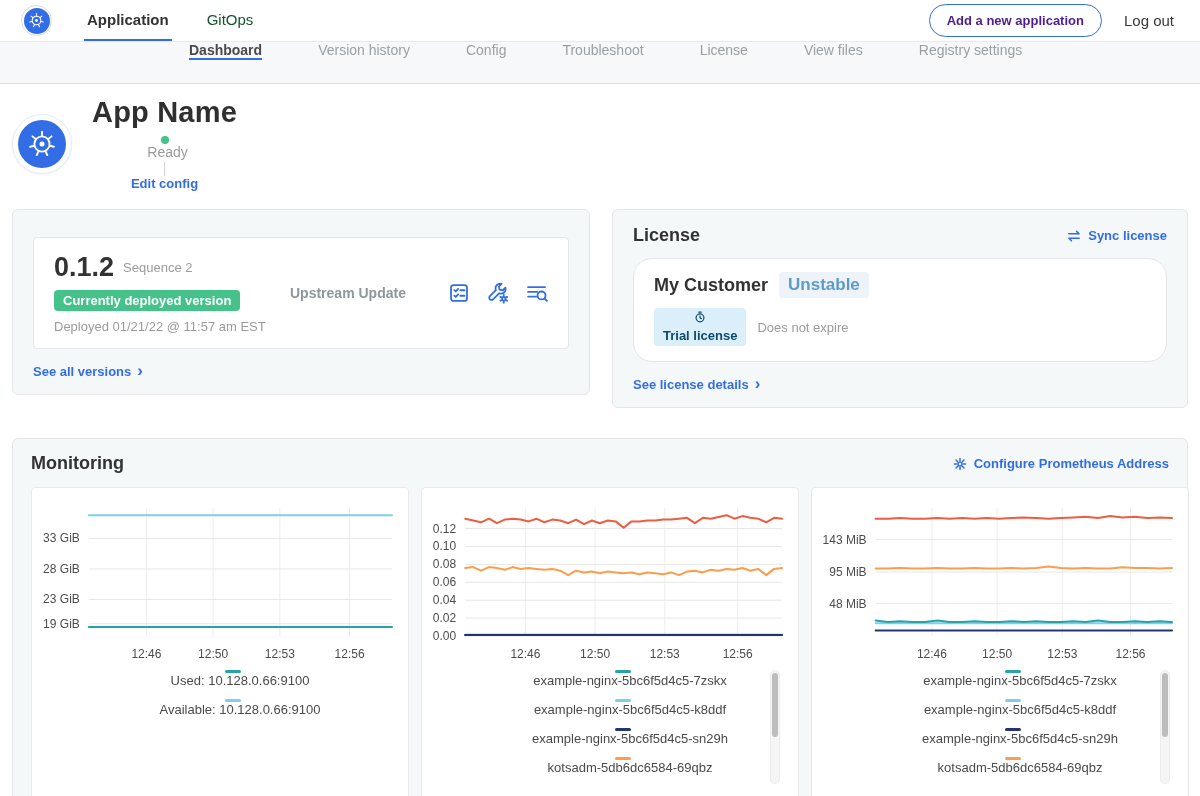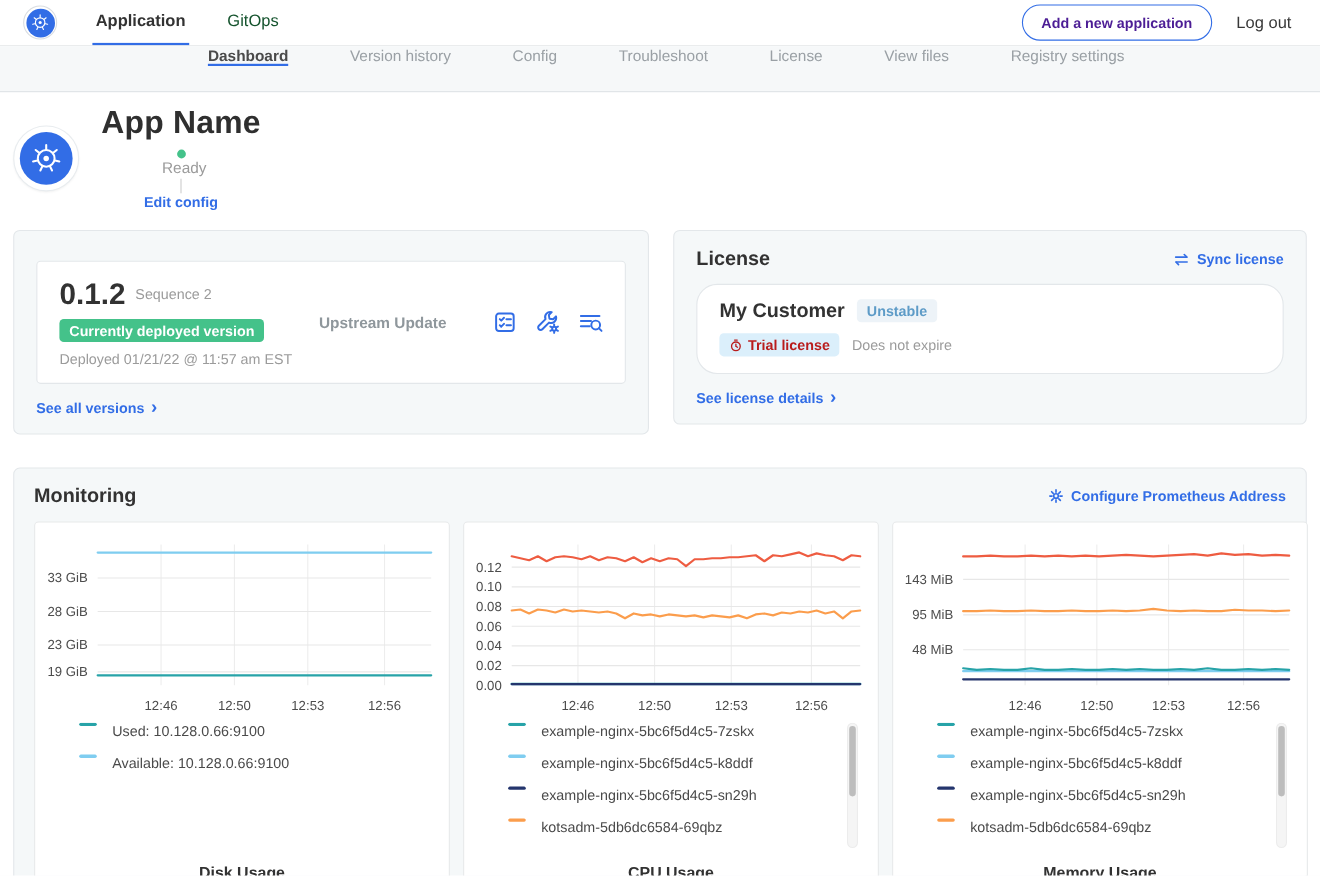--- a/index.html
+++ b/index.html
@@ -61,35 +61,35 @@
   .update-type { flex:1; font-size:14px; color:#8f979c; font-weight:600; padding-left:4px; }
   .version-icons { display:flex; gap:17px; color:#326de6; align-items:center; }
   .version-icons svg { cursor:pointer; }
   .panel-footer { margin-top:13px; }
 
   
   .license-panel { flex:1; }
   .license-box { padding:13px 20px 15px 20px;border-radius:19px; }
   .customer-row { display:flex; align-items:center; }
   .customer-name { font-size:18px; font-weight:700; color:#323232; }
-  .channel-badge { margin-left:11px; background:#edf3f8; color:#5d9bc7; font-size:13px; font-weight:600;
+  .channel-badge { margin-left:11px; background:#edf3f8; color:#5d9bc7; font-size:17px; font-weight:600;
     padding:3px 9px; border-radius:4px; }
   .license-row2 { display:flex; align-items:center; margin-top:10px; }
-  .trial-badge { display:inline-flex; align-items:center; gap:5px; background:#dbeffb; color:#b91c1c;
-    font-size:13px; font-weight:700; padding:3px 9px; border-radius:4px; }
+  .trial-badge { display:inline-flex; align-items:center; gap:5px; background:#dbeffb; color:#0c4a6e;
+    font-size:13px; font-weight:700; padding:3px 9px; border-radius:4px;flex-direction:column; }
   .expiry { font-size:13px; color:#9b9b9b; margin-left:11px; }
 
   
   .monitoring-panel { margin:30px 12px 0 12px; padding:14px 18px 16px 18px; }
   .charts-row { display:flex; gap:12px; margin-top:13px; }
   .chart-card { flex:1; background:#fff; border:1px solid #e7e9ea; border-radius:4px; padding:12px 0 14px 0; }
   .chart-plot svg { display:block; }
   .chart-legend-wrap { position:relative; margin-top:6px; height:118px; overflow:hidden; }
   .chart-legend { padding-left:40px; }
-  .legend-row { display:flex; height:29px; }
+  .legend-row { display:flex; align-items:center; height:29px;flex-direction:column; }
   .legend-dash { width:16px; height:3px; border-radius:2px; margin-right:14px; flex:none; }
   .legend-label { font-size:13px; color:#4a4a4a; white-space:nowrap; }
   .legend-scrollbar { position:absolute; right:18px; top:0; width:10px; height:114px; background:#f5f5f5;
     border:1px solid #ececec; border-radius:5px; }
   .legend-scroll-thumb { position:absolute; left:1px; top:2px; width:6px; height:64px; background:#bdbdbd; border-radius:4px; }
   .chart-title { text-align:center; font-size:14.5px; font-weight:700; color:#323232; margin-top:11px; }
 
   .icon16 { width:16px; height:16px; }
   .icon22 { width:22px; height:22px; }
 </style>

